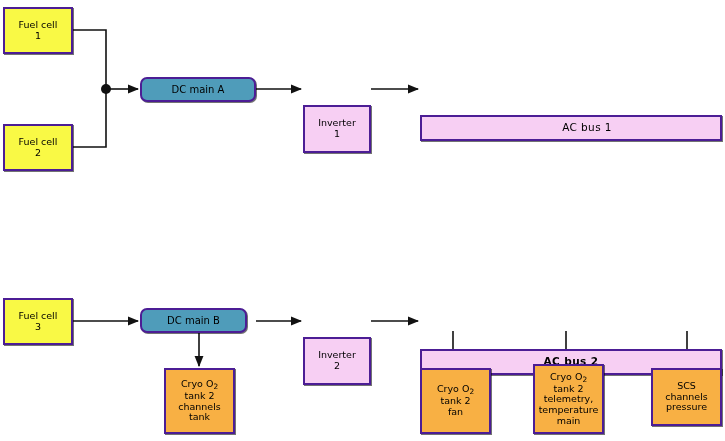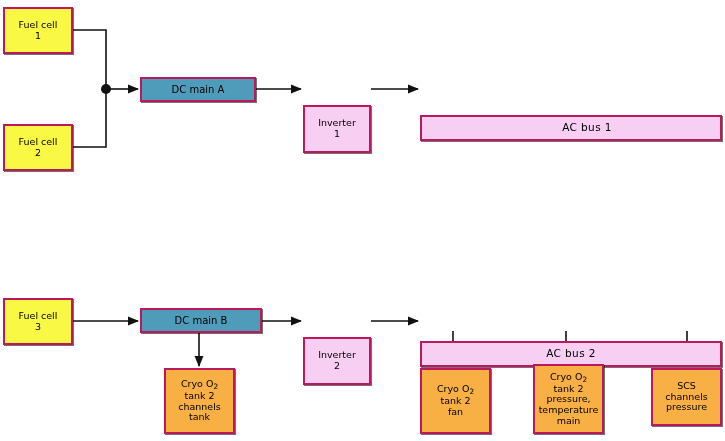--- a/index.html
+++ b/index.html
@@ -20,42 +20,42 @@
   #wires {
     position: absolute;
     left: 0;
     top: 0;
     width: 725px;
     height: 441px;
   }
   .node {
     position: absolute;
     box-sizing: border-box;
-    border: 2px solid #be185d;
+    border: 2px solid #4c1d95;
     display: flex;
     align-items: center;
     justify-content: flex-end;
     text-align: center;
     line-height: 1.12;
     color: #000000;
     z-index: 3;
     box-shadow: 1px 1px 0 rgba(0,0,0,0.55);
   }
   .node .lbl {
     display: block;
     width: 100%;
     padding: 0 2px;
   }
   .fill-yellow { background: #f9f945; }
   .fill-teal   { background: #4f9cba; }
   .fill-pink   { background: #f7cff3; margin-top: 40px; }
   .fill-orange { background: #f8b044; }
 
   .t-small  { font-size: 9.5px; }
-  .t-med    { font-size: 10px; }
+  .t-med    { font-size: 10px; border-radius: 7px; }
   .t-bus    { font-size: 10.5px; letter-spacing: 0.4px; }
   sub {
     font-size: 0.78em;
     vertical-align: -0.22em;
   }
 </style>
 </head>
 <body>
 
 <div id="diagram">
@@ -106,41 +106,41 @@
   </div>
 
   <div class="node fill-pink t-bus" style="left:420px; top:75px; width:302px; height:26px;padding-left:32px;">
     <span class="lbl">AC bus 1</span>
   </div>
 
   <div class="node fill-yellow t-small" style="left:3px; top:298px; width:70px; height:47px;">
     <span class="lbl"><span>Fuel cell</span><br><span>3</span></span>
   </div>
 
-  <div class="node fill-teal t-med" style="left:140px; top:308px; width:122px; height:25px;">
+  <div class="node fill-teal t-med" style="left:140px; top:308px; width:107px; height:25px;">
     <span class="lbl">DC main B</span>
   </div>
 
   <div class="node fill-pink t-small" style="left:303px; top:297px; width:68px; height:48px;">
     <span class="lbl"><span>Inverter</span><br><span>2</span></span>
   </div>
 
-  <div class="node fill-pink t-bus" style="left:420px; top:301px; width:302px; height:26px;">
+  <div class="node fill-pink t-bus" style="left:420px; top:309px; width:302px; height:26px;font-weight:bold;">
     <span class="lbl">AC bus 2</span>
   </div>
 
   <div class="node fill-orange t-small" style="left:164px; top:368px; width:71px; height:66px;">
     <span class="lbl"><span>Cryo O</span><sub>2</sub><br><span>tank 2</span><br><span>channels</span><br><span>tank</span></span>
   </div>
 
   <div class="node fill-orange t-small" style="left:420px; top:368px; width:71px; height:66px;">
     <span class="lbl"><span>Cryo O</span><sub>2</sub><br><span>tank 2</span><br><span>fan</span></span>
   </div>
 
   <div class="node fill-orange t-small" style="left:533px; top:364px; width:71px; height:70px;">
-    <span class="lbl"><span>Cryo O</span><sub>2</sub><br><span>tank 2</span><br><span>pressure,</span><br><span>temperature</span><br><span>main</span></span>
+    <span class="lbl"><span>Cryo O</span><sub>2</sub><br><span>tank 2</span><br><span>telemetry,</span><br><span>temperature</span><br><span>main</span></span>
   </div>
 
   <div class="node fill-orange t-small" style="left:651px; top:368px; width:71px; height:58px;">
     <span class="lbl"><span>SCS</span><br><span>channels</span><br><span>pressure</span></span>
   </div>
 
 </div>
 
 </body></html>

